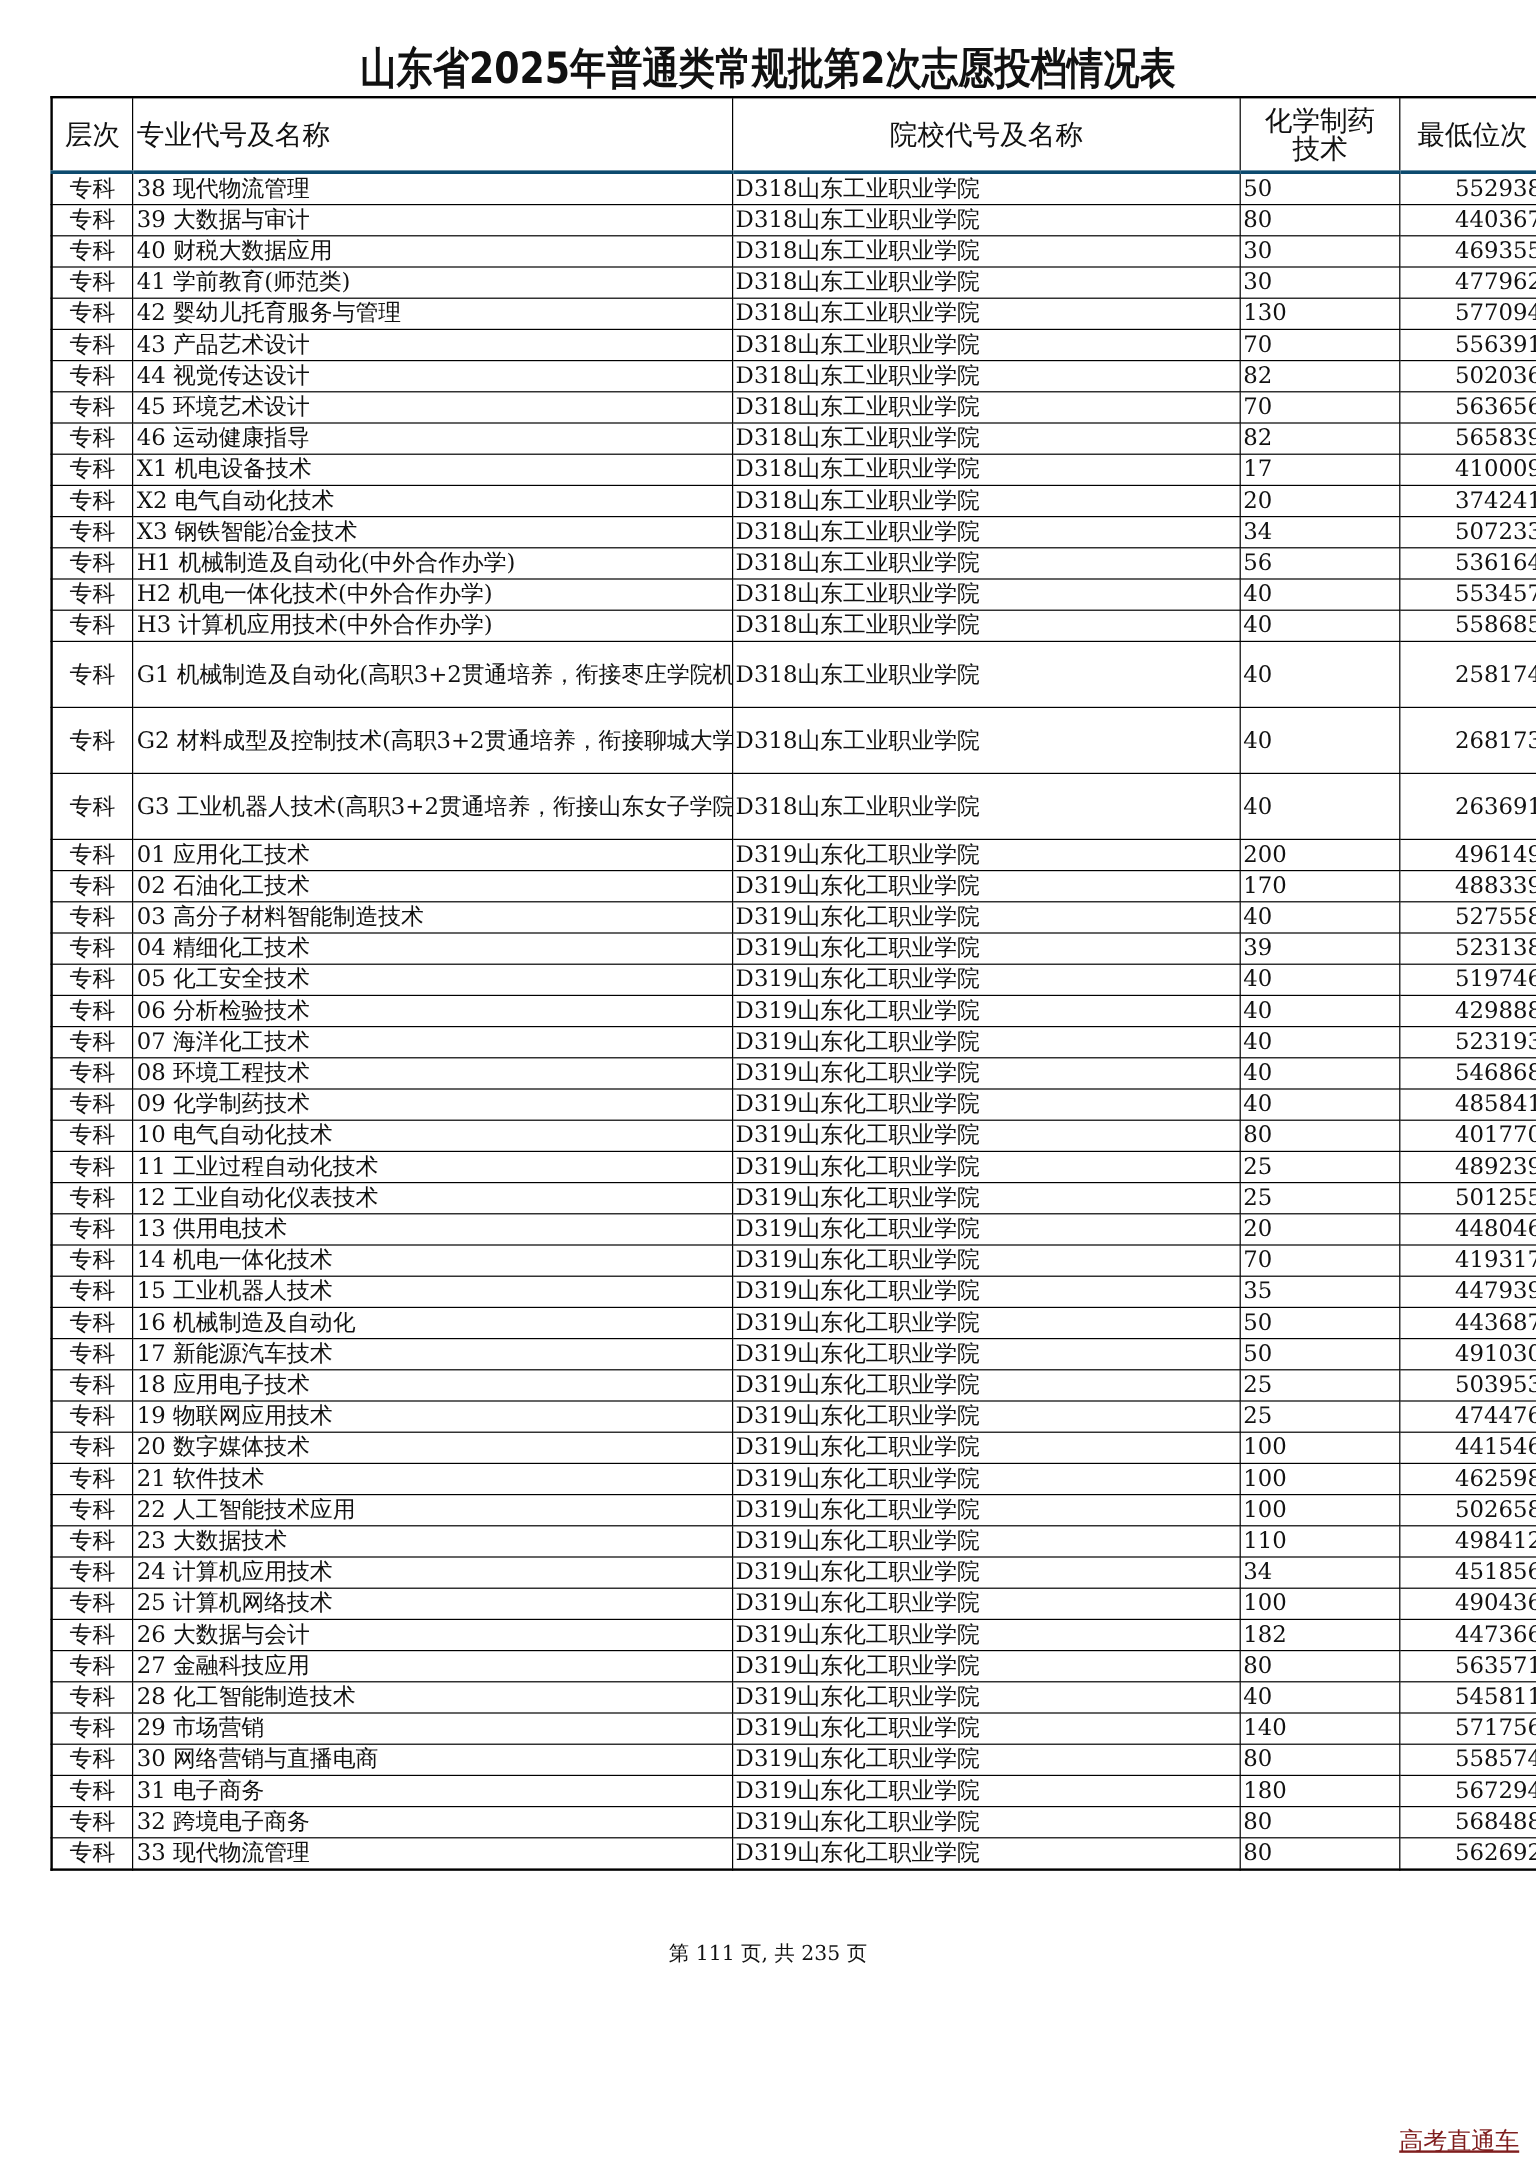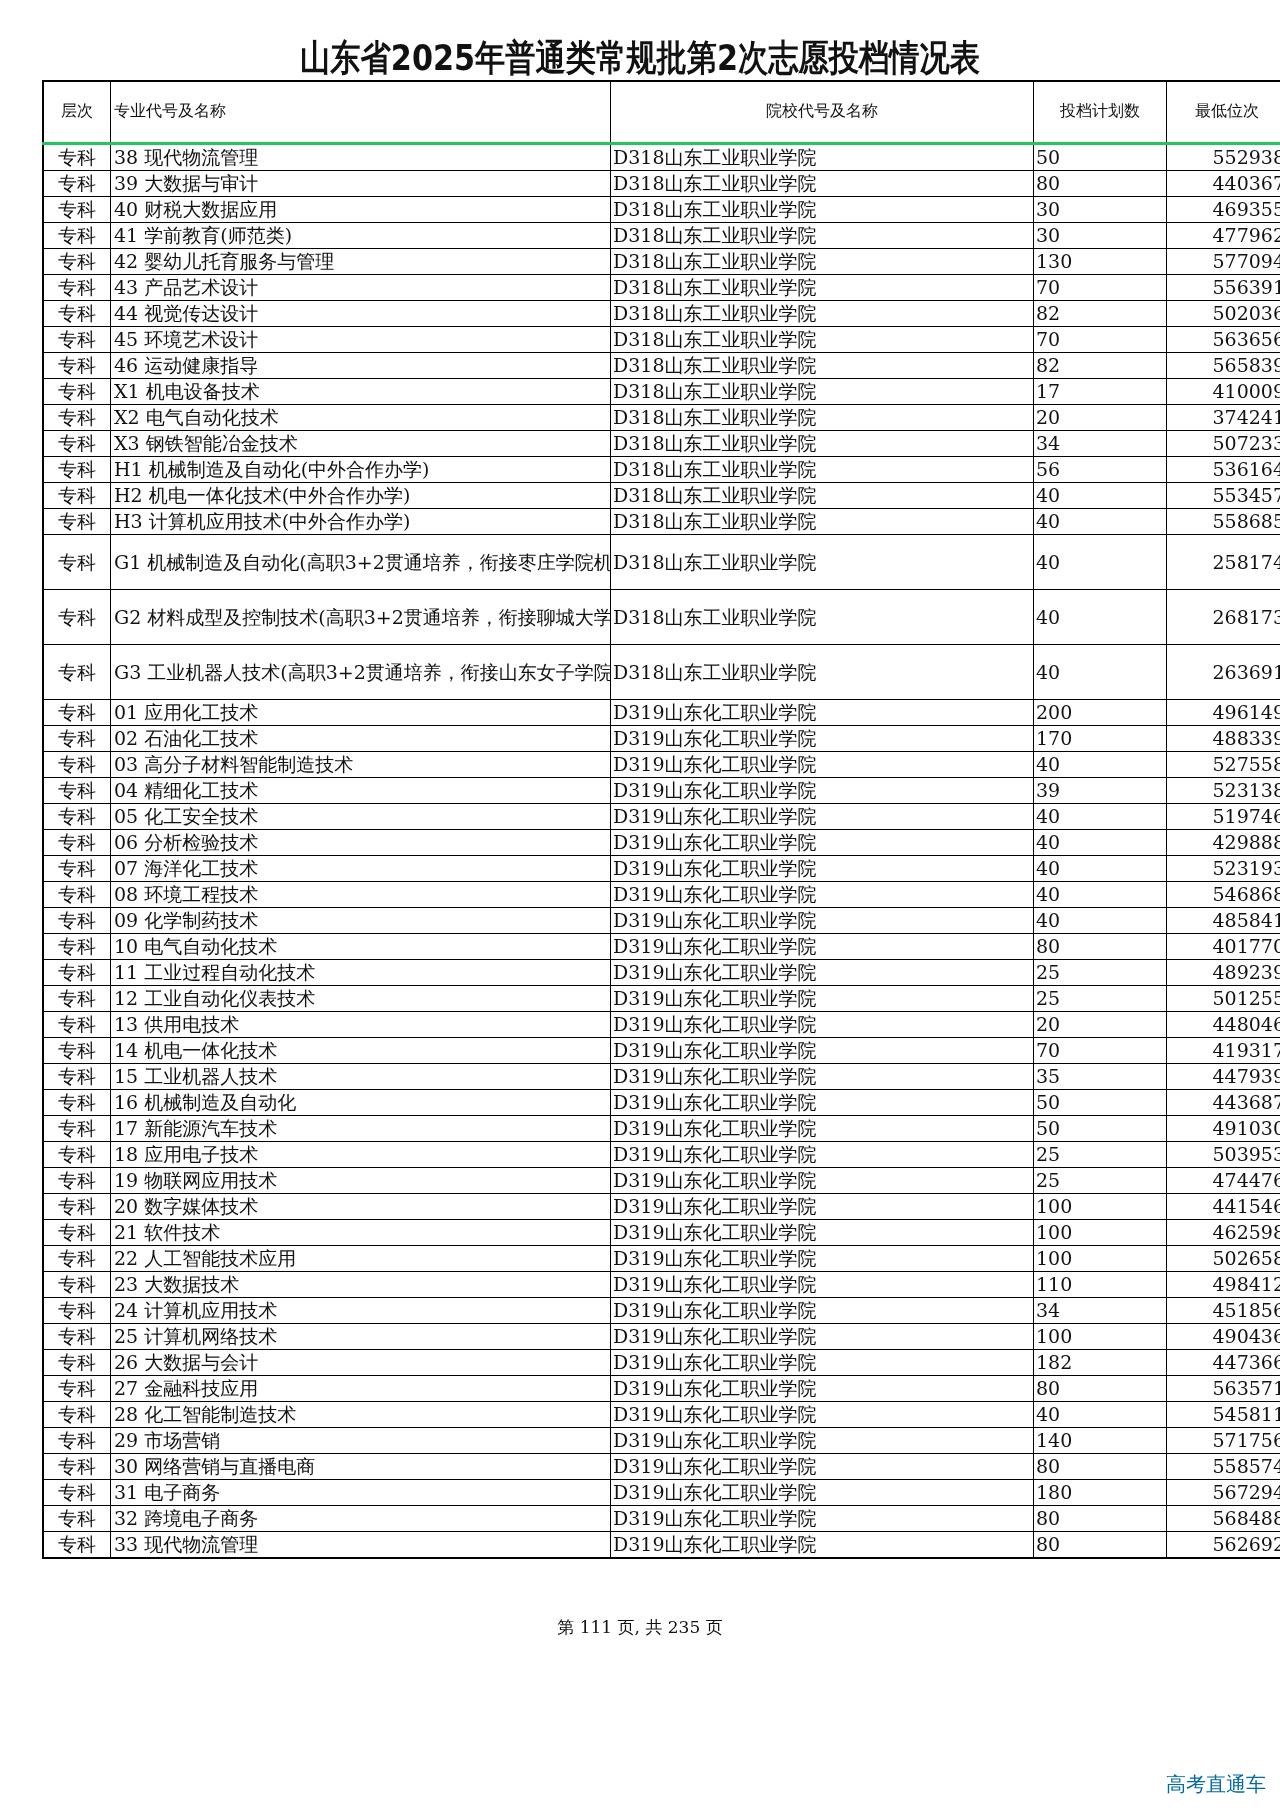--- a/index.html
+++ b/index.html
@@ -1,43 +1,43 @@
 <!DOCTYPE html>
 <html><head>
 <meta charset="utf-8">
 <style>
   html, body { margin: 0; padding: 0; background: #ffffff; }
   body { width: 1280px; height: 1810px; position: relative; overflow: hidden; font-family: "DejaVu Serif", "Liberation Serif", serif; color: #111; }
   .title { position: absolute; top: 36px; left: 0; width: 1280px; text-align: center; font-family: "DejaVu Sans", "Liberation Sans", sans-serif; font-weight: bold; font-size: 36px; letter-spacing: 0px; line-height: 44px; transform: scaleX(0.84); transform-origin: center; }
   table.grid { position: absolute; top: 80px; left: 42px; width: 1198px; border-collapse: collapse; table-layout: fixed; border: 2px solid #000; }
   table.grid td, table.grid th { border: 1.5px solid #000; padding: 0 2px; height: 25px; line-height: 25px; font-size: 19px; font-weight: normal; white-space: nowrap; overflow: hidden; }
-  table.grid th { font-family: Liberation Mono, monospace; font-size: 16px; height: 60px; line-height: 26px; text-align: center; border-bottom: 3px solid #22c55e; }
+  table.grid th { font-family: Liberation Sans, sans-serif; font-size: 23px; height: 60px; line-height: 26px; text-align: center; border-bottom: 3px solid #0c4a6e; }
   .c-level { width: 62px; text-align: center; }
   .c-major { width: 494px; text-align: left; padding-left: 3px !important; }
   .c-school { width: 418px; text-align: left; margin-top: 39px; }
   .c-plan { width: 104px; padding-right: 3px !important; }
   .c-rank { width: 116px; text-align: right; padding-right: 3px !important; }
   td.wrap { white-space: normal; line-height: 26px; height: 54px; }
   tr.tall td { height: 54px; }
   .th-plan { line-height: 24px !important; }
   .footer { position: absolute; top: 1616px; left: 0; width: 1280px; text-align: center; font-size: 17px; }
-  .watermark { position: absolute; top: 1771px; right: 14px; font-family: "DejaVu Sans", "Liberation Sans", sans-serif; font-size: 20px; color: #0369a1; }
+  .watermark { position: absolute; top: 1771px; right: 14px; font-family: "DejaVu Sans", "Liberation Sans", sans-serif; font-size: 20px; color: #7f1d1d; text-decoration: underline; }
 </style>
 </head>
 <body>
 
 <div class="title">山东省2025年普通类常规批第2次志愿投档情况表</div>
 
 <table class="grid">
   <thead>
     <tr>
       <th class="c-level">层次</th>
       <th class="c-major" style="text-align:left">专业代号及名称</th>
       <th class="c-school" style="text-align:center">院校代号及名称</th>
-      <th class="c-plan th-plan" style="text-align:center; white-space:normal; padding:0 14px !important;">投档计划数</th>
+      <th class="c-plan th-plan" style="text-align:center; white-space:normal; padding:0 14px !important;">化学制药技术</th>
       <th class="c-rank" style="text-align:center">最低位次</th>
     </tr>
   </thead>
   <tbody id="table-body">
       <tr>
         <td class="c-level">专科</td>
         <td class="c-major">38 现代物流管理</td>
         <td class="c-school">D318山东工业职业学院</td>
         <td class="c-plan">50</td>
         <td class="c-rank">552938</td>

